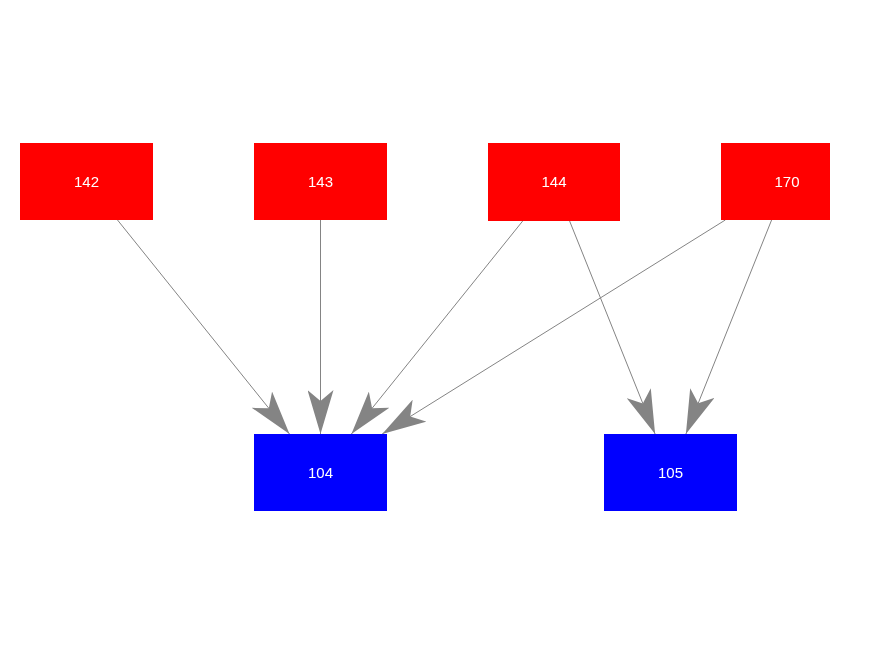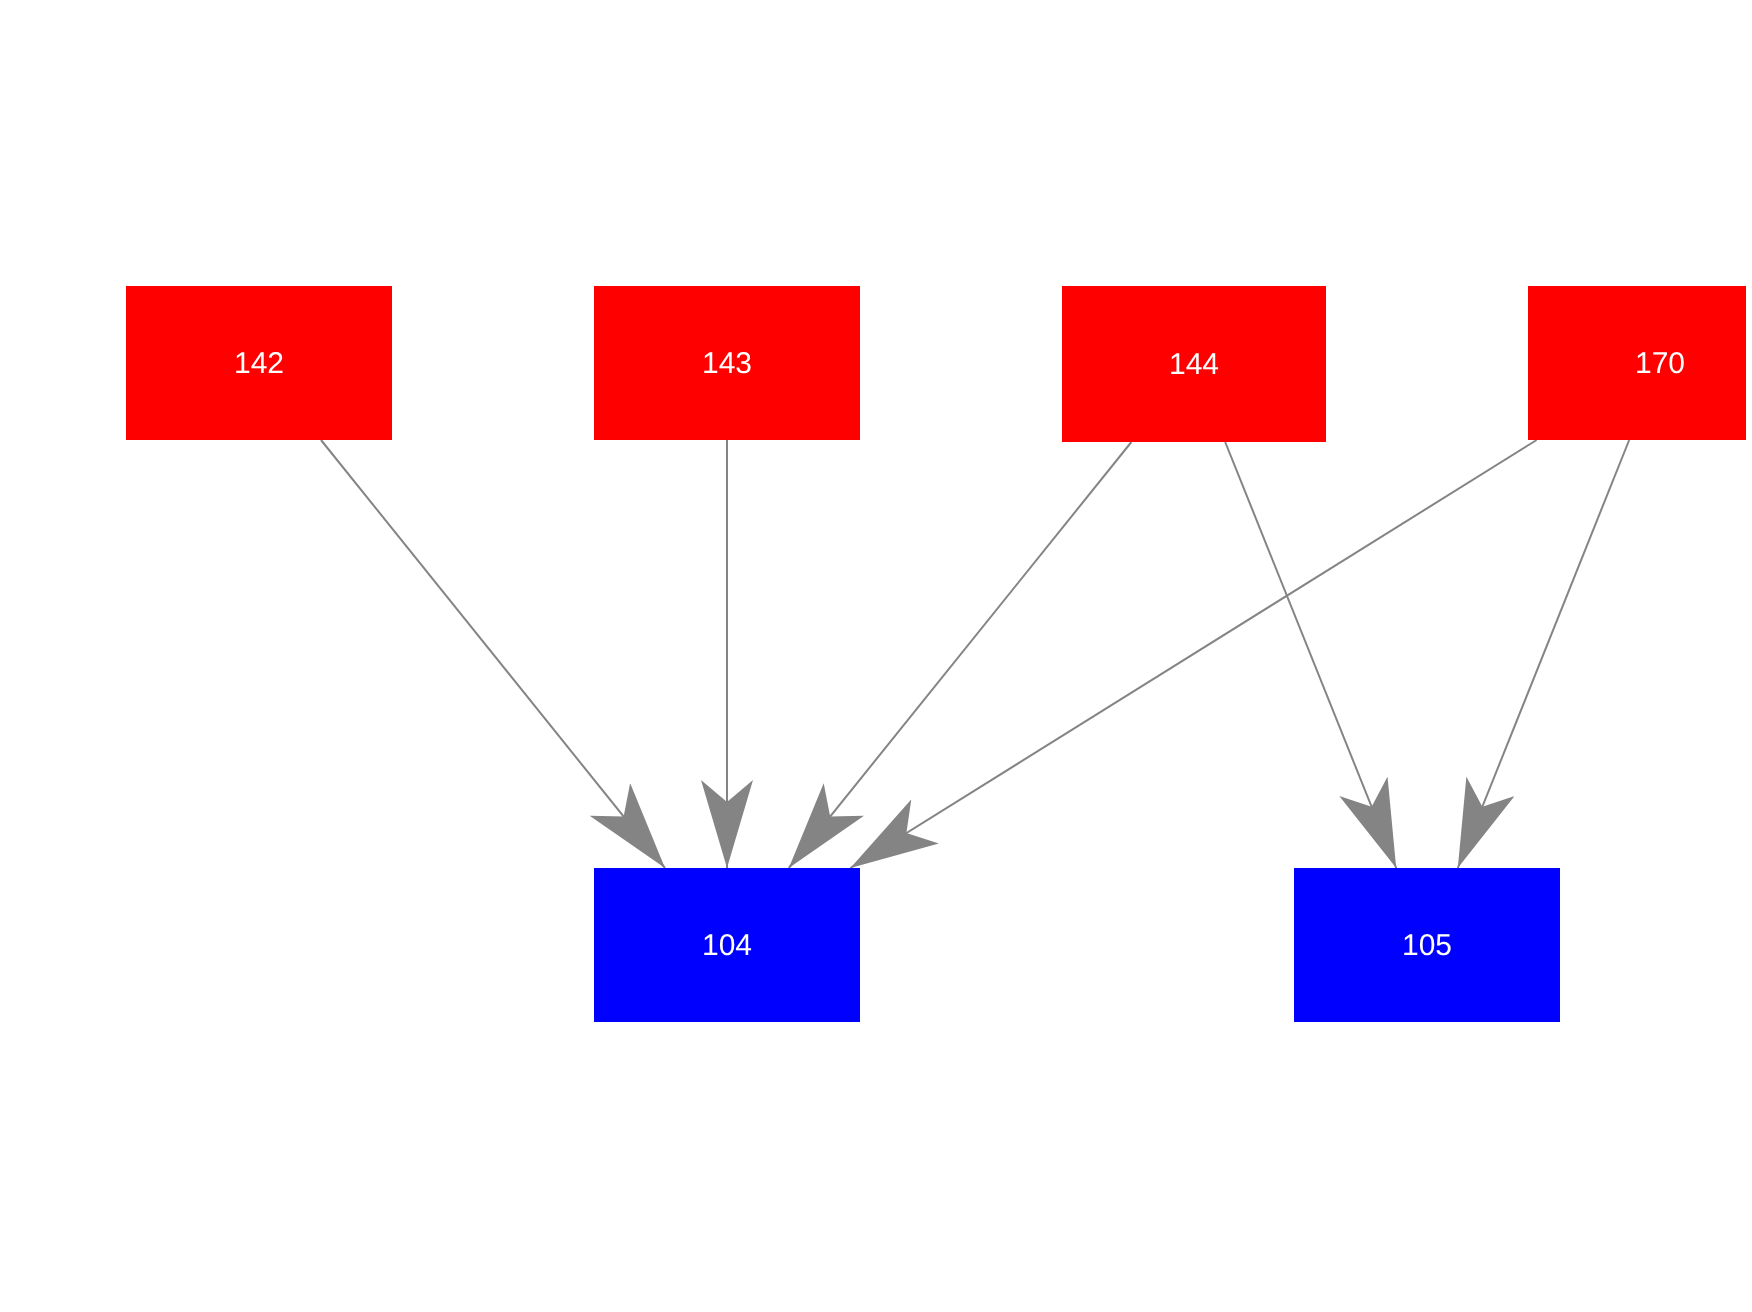--- a/index.html
+++ b/index.html
@@ -5,21 +5,20 @@
   html, body {
     margin: 0;
     padding: 0;
     background: #ffffff;
   }
   .figure-wrap {
     width: 830px;
     height: 656px;
     overflow: hidden;
     background: #ffffff;
-    padding-left: 43px;
   }
   svg {
     display: block;
   }
   svg text {
     font-family: "Liberation Sans", "DejaVu Sans", sans-serif;
     font-size: 15px;
     fill: #ffffff;
     text-anchor: middle;
   }

